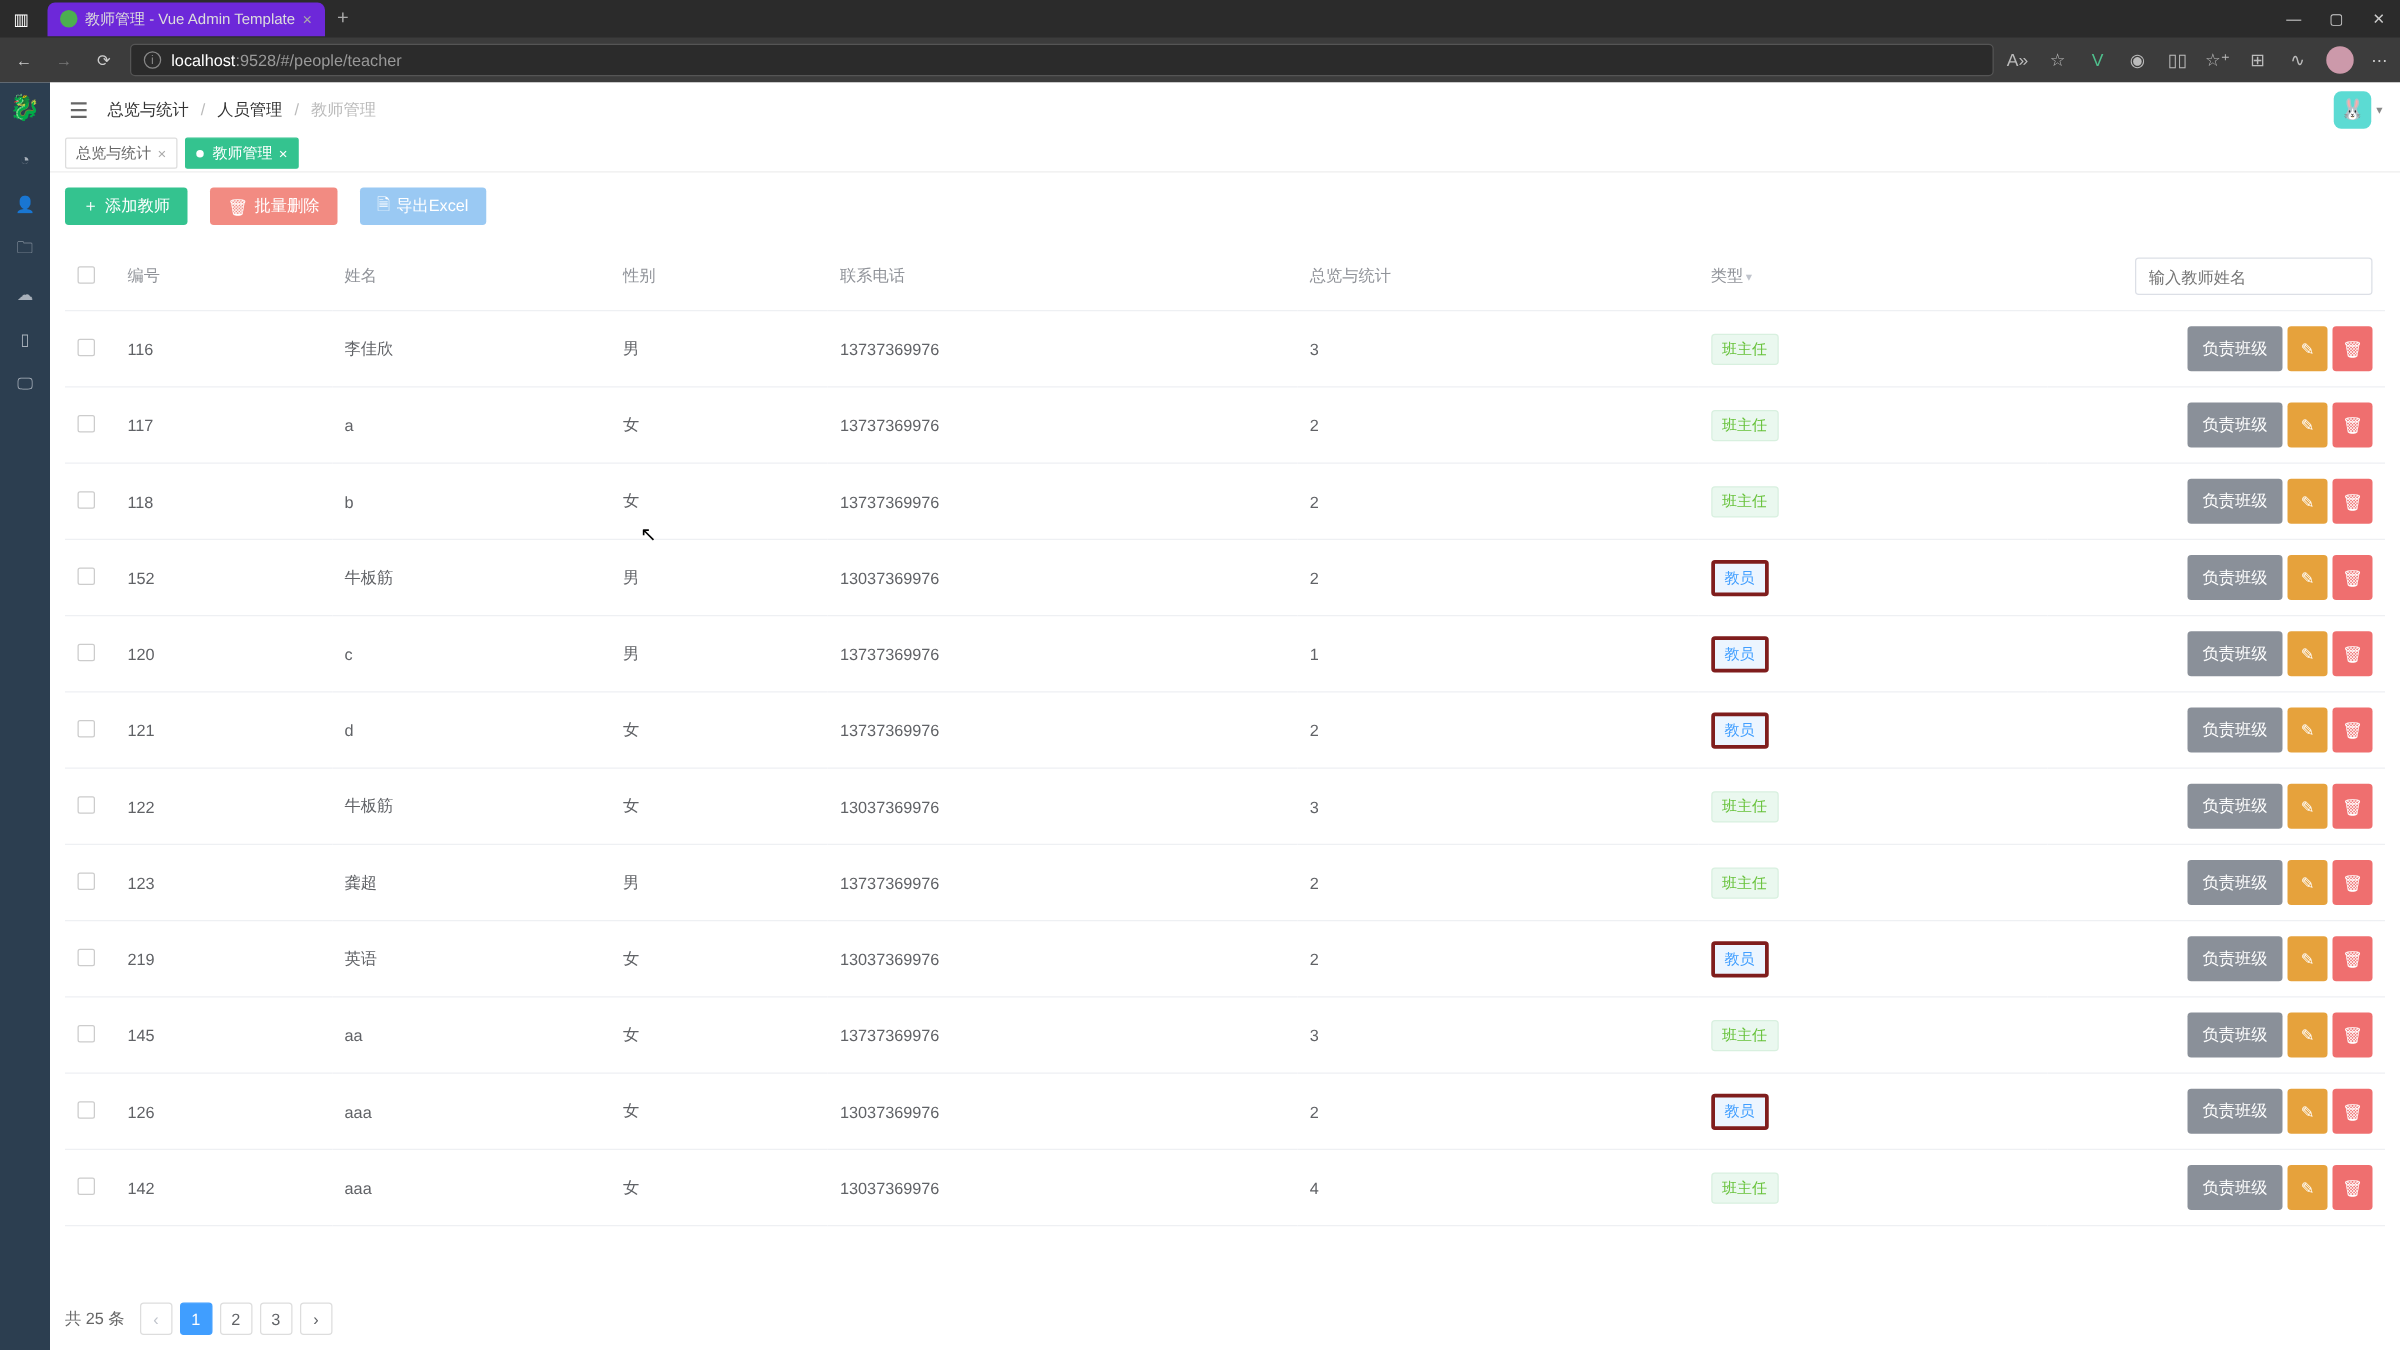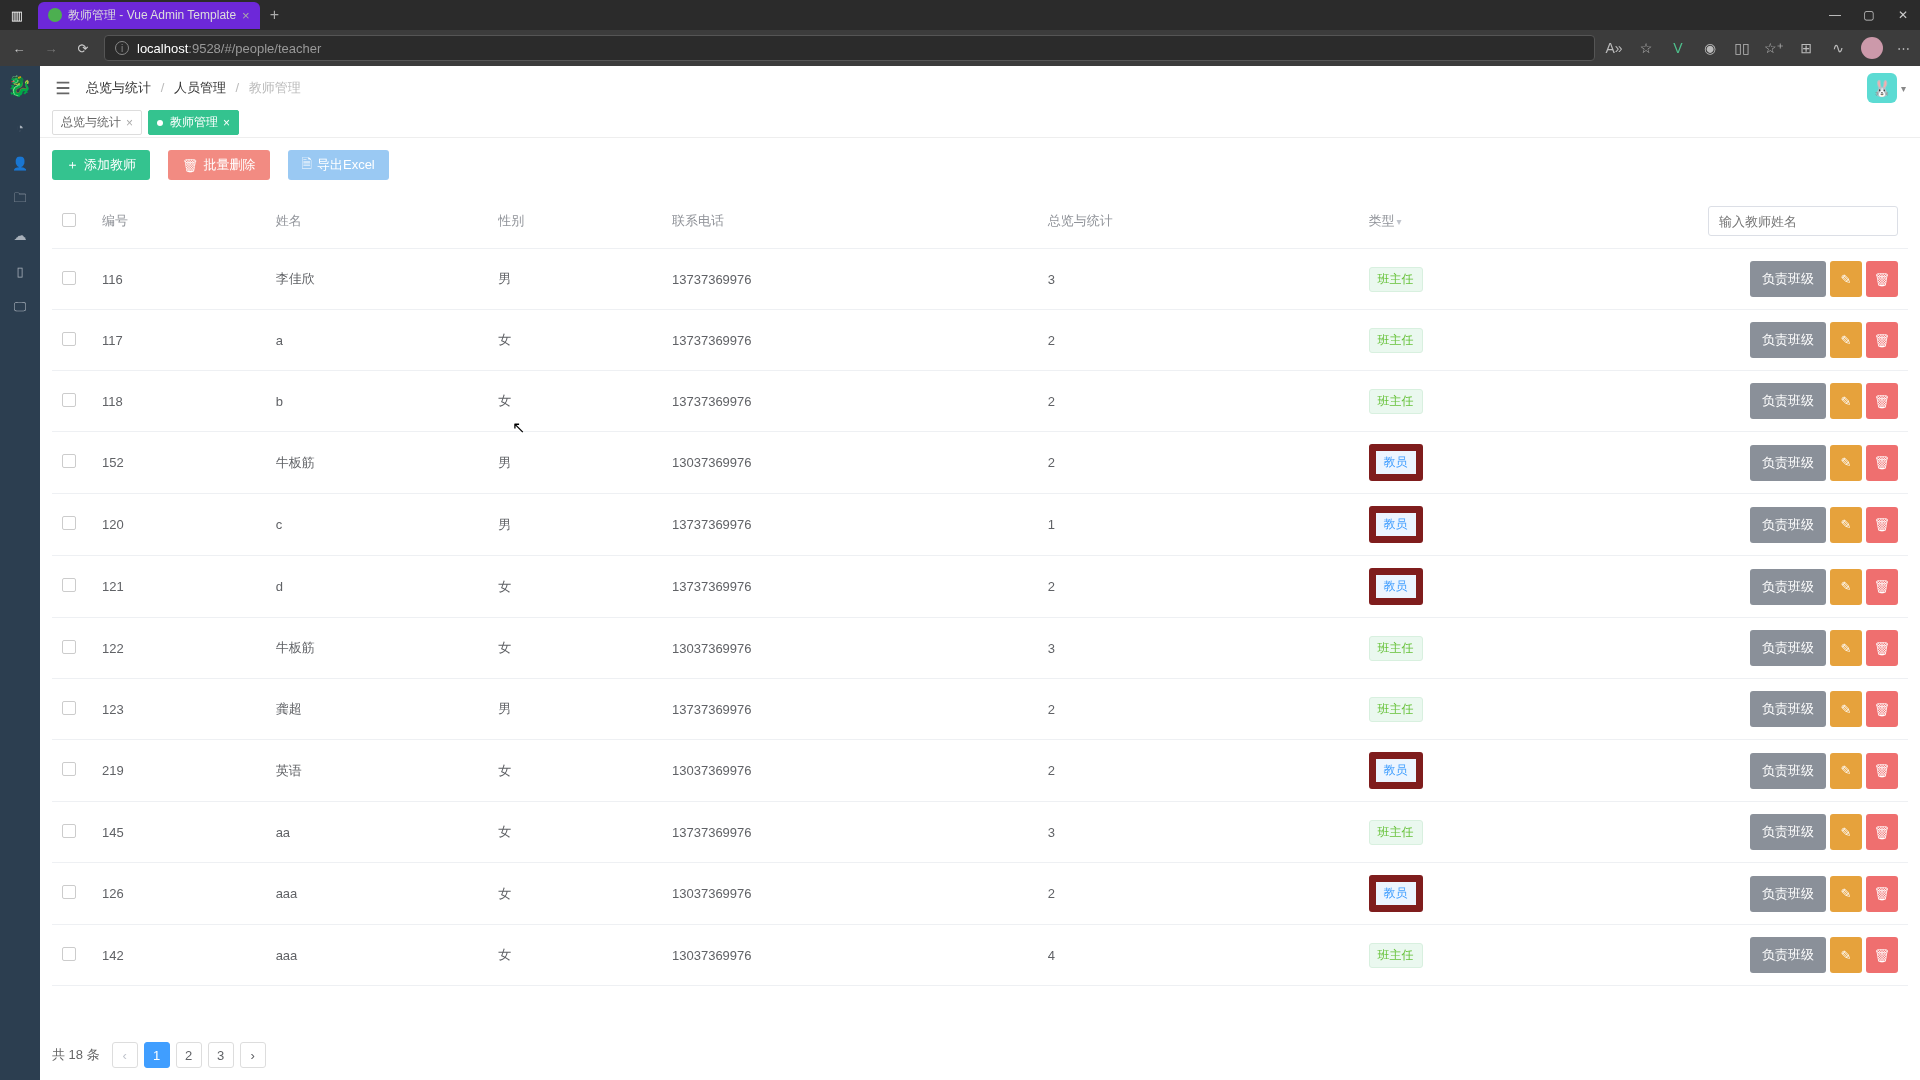--- a/index.html
+++ b/index.html
@@ -54,21 +54,21 @@
 .btn.blue { background:#9ac9f3; }
 .btn .icon { font-size:13px; }
 
 .content { flex:1; padding:2px 12px 8px; overflow:auto; }
 .tbl { width:100%; border-collapse:collapse; }
 .tbl th, .tbl td { text-align:left; padding:12px 10px; border-bottom:1px solid #eef0f3; font-size:13px; color:#606266; }
 .tbl th { font-weight:500; color:#909399; }
 .chk { width:14px; height:14px; border:1px solid #ccc; border-radius:2px; display:inline-block; cursor:pointer; }
 .type-badge { display:inline-block; border-radius:3px; padding:3px 8px; font-size:12px; }
 .type-badge.cls { background:#eaf8ef; color:#67c23a; border:1px solid #d8f0df; }
-.type-badge.tch { background:#ecf5ff; color:#409eff; border:7px solid #7f1d1d; }
+.type-badge.tch { background:#ecf5ff; color:#409eff; border:3px solid #7f1d1d; }
 .row-actions { display:flex; gap:4px; justify-content:flex-end; }
 .row-btn { border:none; border-radius:3px; color:#fff; height:36px; display:flex; align-items:center; justify-content:center; cursor:pointer; font-size:13px; }
 .row-btn.grey { background:#8a9099; padding:0 12px; }
 .row-btn.orange { background:#e6a23c; width:32px; }
 .row-btn.delete { background:#ef6f6f; width:32px; }
 .search { border:1px solid #dcdfe6; border-radius:3px; height:30px; padding:0 10px; font-size:13px; color:#606266; width:190px; }
 .th-filter { font-size:10px; color:#c0c4cc; margin-left:2px; }
 
 .pager { display:flex; align-items:center; gap:6px; padding:12px; font-size:13px; color:#666; }
 .pager .total { margin-right:6px; }
@@ -428,21 +428,21 @@
                     <span>🗑</span>
                   </button>
                 </div>
               </td>
             </tr>
           </tbody>
       </table>
     </div>
 
     <div class="pager">
-      <span class="total">共 18 条</span>
+      <span class="total">共 25 条</span>
       <span class="pg disabled">‹</span>
       <span id="pages" style="display: inline-flex; gap: 6px;">
           <span class="pg active">1</span>
           <span class="pg">2</span>
           <span class="pg">3</span>
         </span>
       <span class="pg">›</span>
     </div>
   </div>
 </div>

